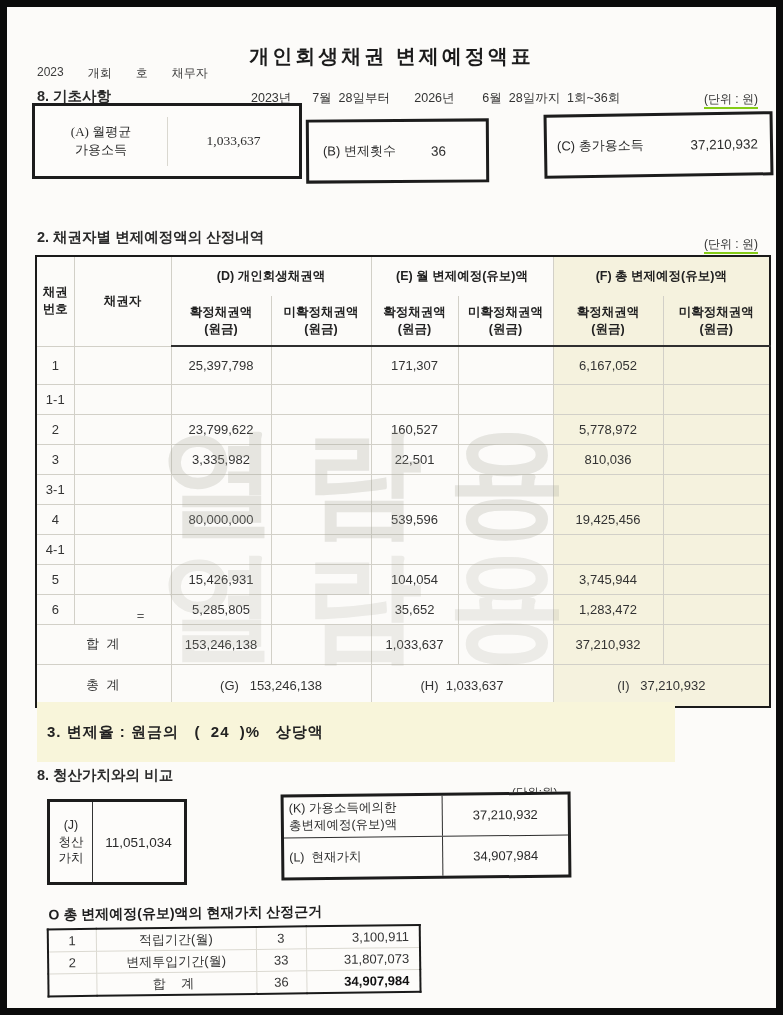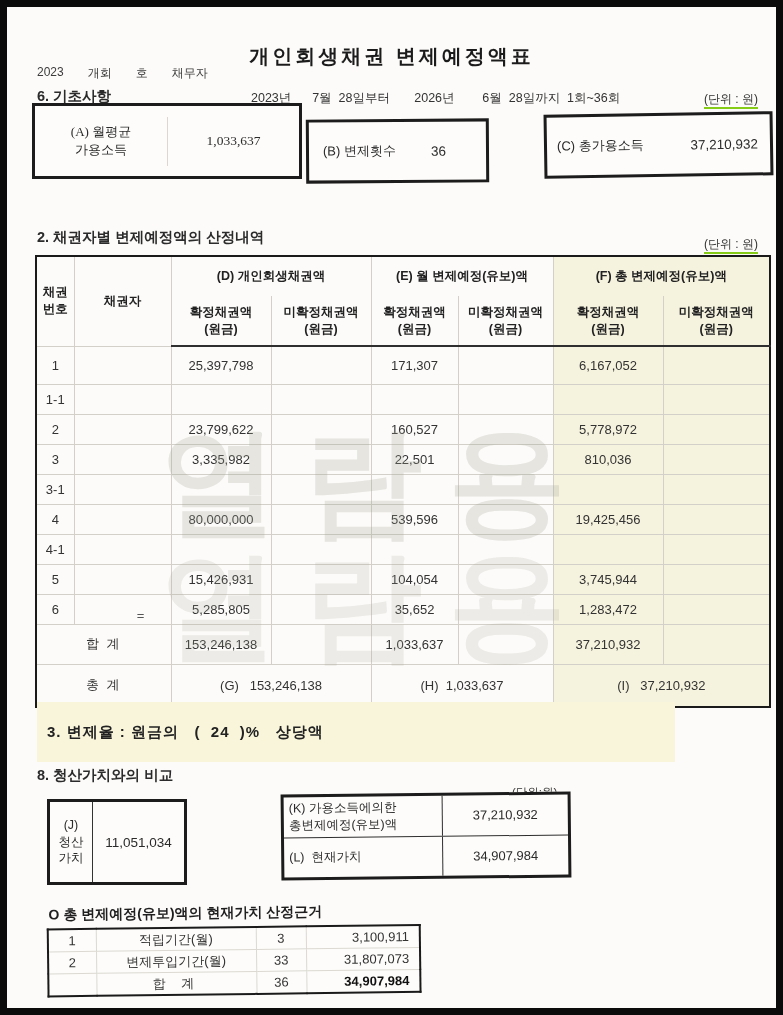--- a/index.html
+++ b/index.html
@@ -100,21 +100,21 @@
 
   <div class="case-line">
     <span>2023</span>
     <span>개회</span>
     <span>호</span>
     <span>채무자</span>
   </div>
 
   <div class="doc-title">개인회생채권 변제예정액표</div>
 
-  <div class="s1-heading">6. 기초사항</div>
+  <div class="s1-heading">8. 기초사항</div>
   <div class="s1-period prekeep">2023년      7월  28일부터       2026년        6월  28일까지  1회~36회</div>
   <div class="s1-unit"><span class="und">(단위 : 원)</span></div>
 
   <div class="box box-a">
     <div class="lbl pre">(A) 월평균
 가용소득</div>
     <div class="div"></div>
     <div class="val">1,033,637</div>
   </div>
   <div class="box box-b">

